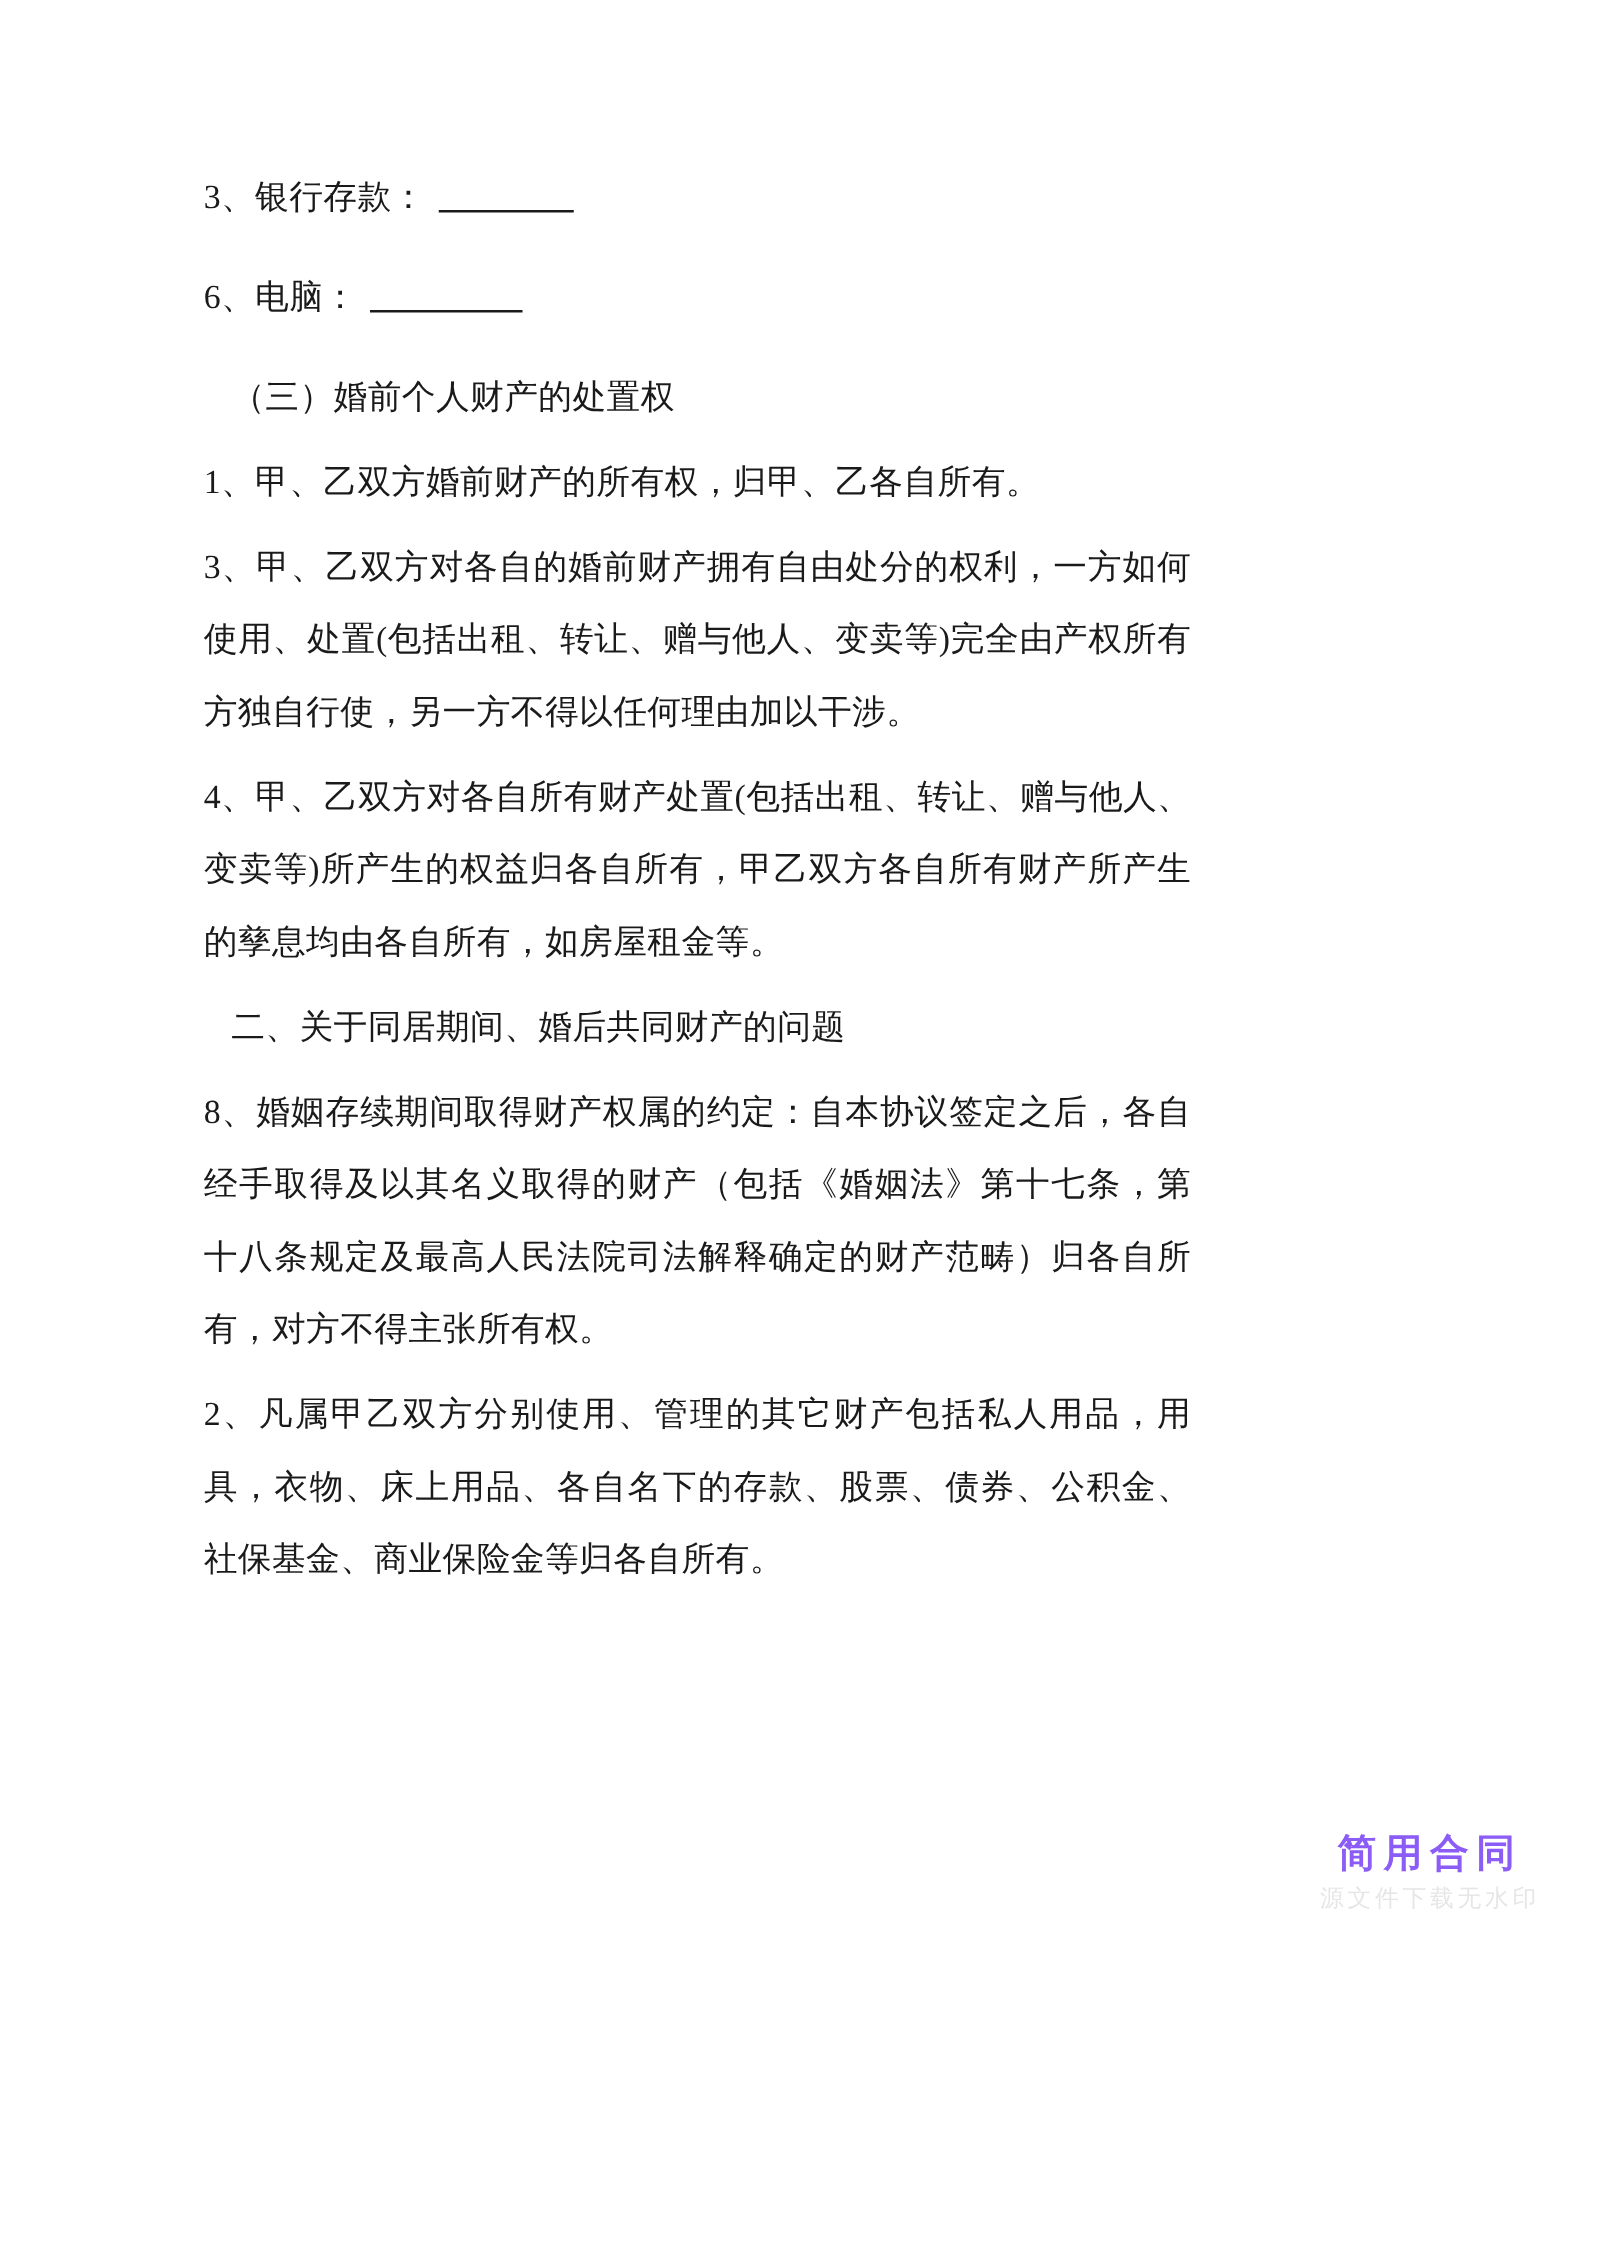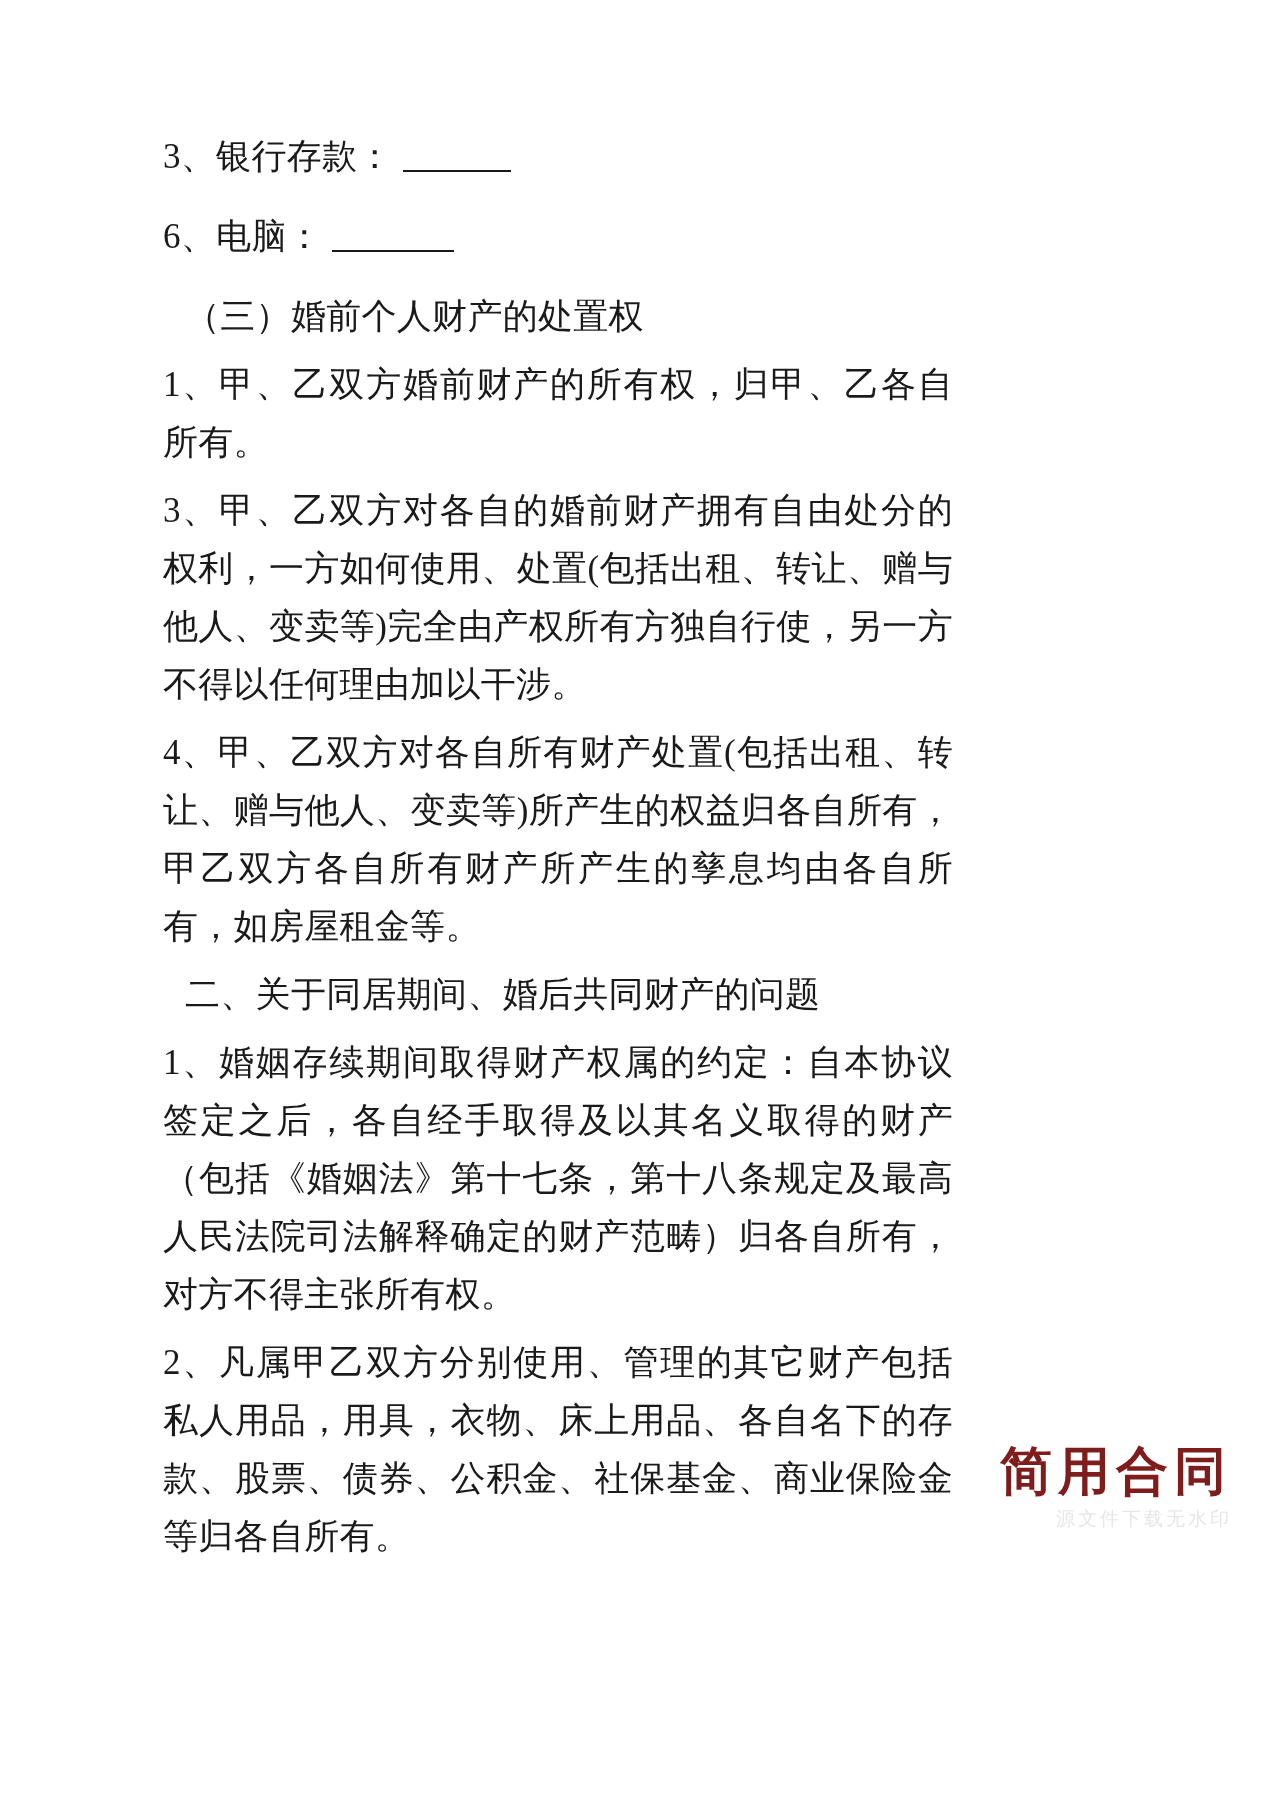--- a/index.html
+++ b/index.html
@@ -16,21 +16,21 @@
     box-sizing: border-box;
   }
   .doc-body {
     position: absolute;
     left: 163px;
     top: 128px;
     width: 790px;
   }
   .para {
     font-family: "Liberation Serif", "DejaVu Serif", serif;
-    font-size: 35px;
+    font-size: 27px;
     line-height: 58px;
     color: #1a1a1a;
     text-align: justify;
     text-justify: inter-ideograph;
     margin: 0 0 10px 0;
     letter-spacing: 0.3px;
     white-space: pre-wrap;
   }
   .para.indent {
     text-indent: 22px;
@@ -51,23 +51,23 @@
   .watermark {
     position: absolute;
     right: 48px;
     bottom: 278px;
     text-align: center;
     pointer-events: none;
     user-select: none;
   }
   .wm-main {
     font-family: "DejaVu Sans", "Liberation Sans", sans-serif;
-    font-size: 52px;
+    font-size: 31px;
     font-weight: bold;
-    color: #7f1d1d;
+    color: #8b5cf6;
     letter-spacing: 6px;
     line-height: 1.1;
   }
   .wm-sub {
     font-family: "DejaVu Sans", "Liberation Sans", sans-serif;
     font-size: 19px;
     color: #e6e6e6;
     letter-spacing: 3px;
     margin-top: 6px;
     text-align: right;
@@ -89,21 +89,21 @@
 
     <p class="para">1、甲、乙双方婚前财产的所有权，归甲、乙各自所有。</p>
 
 
     <p class="para">3、甲、乙双方对各自的婚前财产拥有自由处分的权利，一方如何使用、处置(包括出租、转让、赠与他人、变卖等)完全由产权所有方独自行使，另一方不得以任何理由加以干涉。</p>
 
     <p class="para">4、甲、乙双方对各自所有财产处置(包括出租、转让、赠与他人、变卖等)所产生的权益归各自所有，甲乙双方各自所有财产所产生的孳息均由各自所有，如房屋租金等。</p>
 
     <p class="para indent">二、关于同居期间、婚后共同财产的问题</p>
 
-    <p class="para">1、婚姻存续期间取得财产权属的约定：自本协议签定之后，各自经手取得及以其名义取得的财产（包括《婚姻法》第十七条，第十八条规定及最高人民法院司法解释确定的财产范畴）归各自所有，对方不得主张所有权。</p>
+    <p class="para">8、婚姻存续期间取得财产权属的约定：自本协议签定之后，各自经手取得及以其名义取得的财产（包括《婚姻法》第十七条，第十八条规定及最高人民法院司法解释确定的财产范畴）归各自所有，对方不得主张所有权。</p>
 
     <p class="para">2、凡属甲乙双方分别使用、管理的其它财产包括私人用品，用具，衣物、床上用品、各自名下的存款、股票、债券、公积金、社保基金、商业保险金等归各自所有。</p>
 
   </div>
 
   <div class="watermark">
     <div class="wm-main">简用合同</div>
     <div class="wm-sub">源文件下载无水印</div>
   </div>
 

